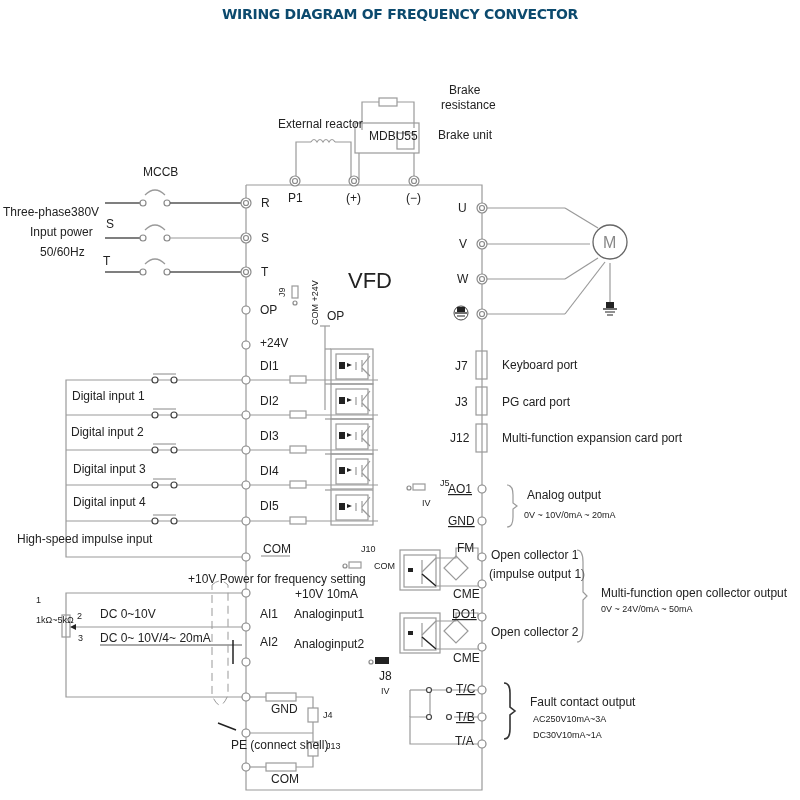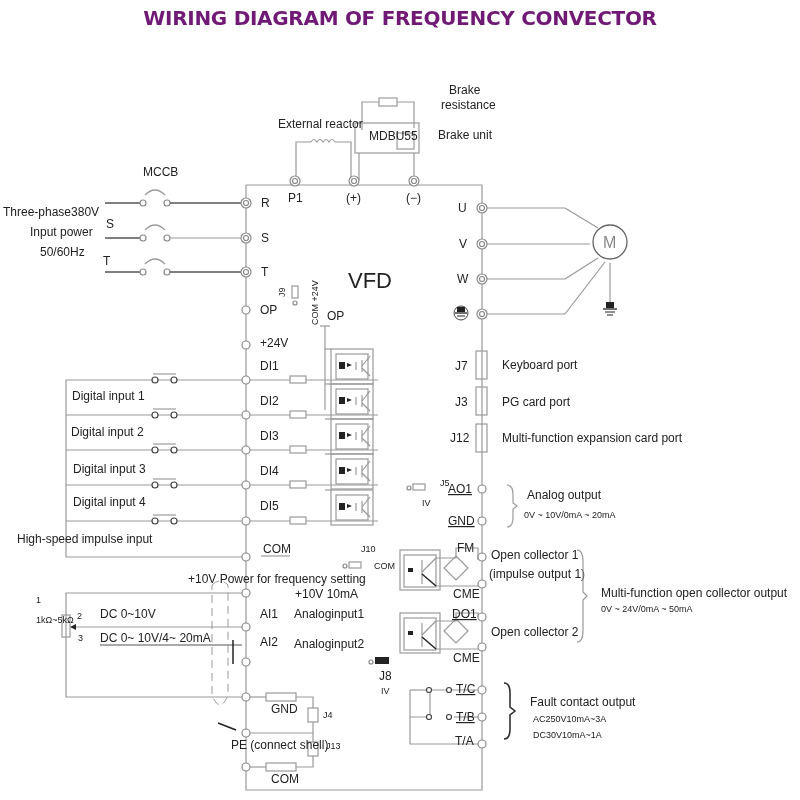--- a/index.html
+++ b/index.html
@@ -1,17 +1,17 @@
 <!DOCTYPE html>
 <html><head>
 <meta charset="utf-8">
 <style>
   html, body { margin:0; padding:0; background:#ffffff; }
   body { width:800px; height:800px; position:relative; overflow:hidden; font-family:"Liberation Sans", sans-serif; }
-  #title { position:absolute; left:0; top:6px; width:800px; text-align:center; font-family:"DejaVu Sans", sans-serif; font-weight:bold; font-size:20px; color:#701a75; letter-spacing:-0.3px; }
+  #title { position:absolute; left:0; top:6px; width:800px; text-align:center; font-family:"DejaVu Sans", sans-serif; font-weight:bold; font-size:14px; color:#0c4a6e; letter-spacing:-0.3px; }
   svg { position:absolute; left:0; top:0; }
   .w { stroke:#9a9a9a; stroke-width:1.2; fill:none; }
   .wd { stroke:#555; stroke-width:1.6; fill:none; }
   .term { stroke:#8a8a8a; stroke-width:1.2; fill:#fff; }
   .t { font-family:"Liberation Sans", sans-serif; fill:#222; font-size:12px; }
   .ts { font-family:"Liberation Sans", sans-serif; fill:#222; font-size:9px; }
   .tb { font-family:"Liberation Sans", sans-serif; fill:#222; font-size:22px; }
   .tm { font-family:"Liberation Sans", sans-serif; fill:#888; font-size:16px; }
 </style>
 </head>

